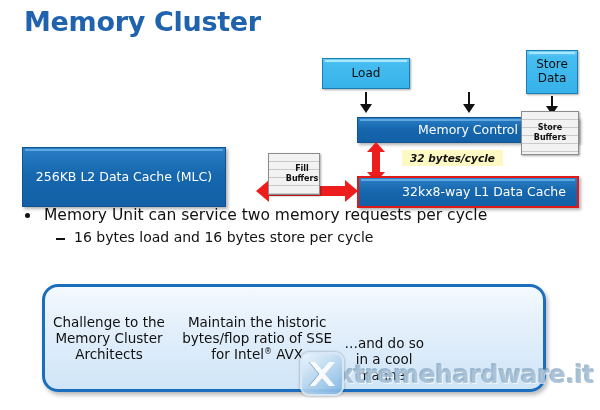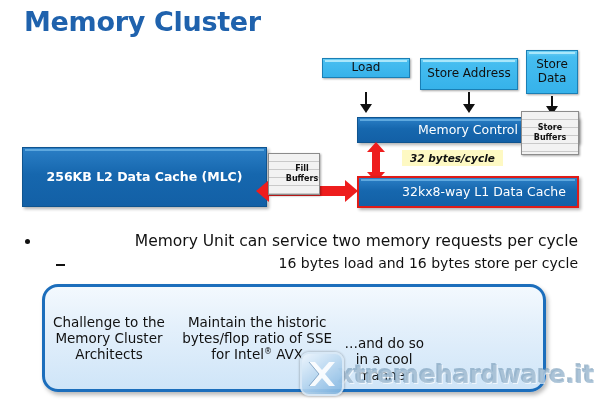--- a/index.html
+++ b/index.html
@@ -154,23 +154,22 @@
     font-weight: bold;
     font-style: italic;
     padding: 2px 8px;
     white-space: nowrap;
   }
 
   
   #bullets {
     position: absolute;
     left: 18px;
-    top: 232px;
+    top: 206px;
     width: 560px;
-    text-align: right;
   }
   .bullet-l1 {
     position: relative;
     font-size: 15.5px;
     color: #111;
     padding-left: 26px;
     margin-bottom: 5px;
   }
   .bullet-l1 .dot {
     position: absolute;
@@ -264,27 +263,24 @@
     margin-left: -6px;
   }
 </style>
 </head>
 <body>
 
 <div id="slide">
 
   <div id="title">Memory Cluster</div>
 
-  <div class="box lightbox" style="left:322px; top:58px; width:88px; height:20px;">
+  <div class="box lightbox" style="left:322px; top:58px; width:88px; height:31px;">
     <span>Load</span>
   </div>
 
-  <div class="box lightbox" style="left:420px; top:58px; width:98px; height:32px;">
-    <span>Store Address</span>
-  </div>
 
   <div class="box lightbox" style="left:526px; top:50px; width:52px; height:44px; flex-direction:column;">
     <span>Store</span>
     <span>Data</span>
   </div>
 
   <div class="arrow-shaft" style="left:365px; top:92px; width:2px; height:14px;"></div>
   <div class="arrow-head-down" style="left:360px; top:104px;"></div>
 
   <div class="arrow-shaft" style="left:468px; top:92px; width:2px; height:14px;"></div>
@@ -308,21 +304,21 @@
     <span class="head-t"></span>
     <span class="head-b"></span>
   </div>
 
   <div id="bw-label" style="left:402px; top:150px;">32 bytes/cycle</div>
 
   <div class="box darkbox redborder" style="left:357px; top:176px; width:222px; height:32px;">
     <span>32kx8-way L1 Data Cache</span>
   </div>
 
-  <div class="box darkbox" style="left:22px; top:147px; width:245px; height:60px; font-size:12.5px;font-weight:bold;">
+  <div class="box darkbox" style="left:22px; top:147px; width:204px; height:60px; font-size:12.5px;">
     <span>256KB L2 Data Cache (MLC)</span>
   </div>
 
   <div class="red-h" style="left:268px; top:186px; width:78px;">
     <span class="head-l"></span>
     <span class="head-r"></span>
   </div>
 
   <div class="stack" style="left:268px; top:153px; width:52px; height:42px;padding-left:16px;">
     <span class="stack-label">

